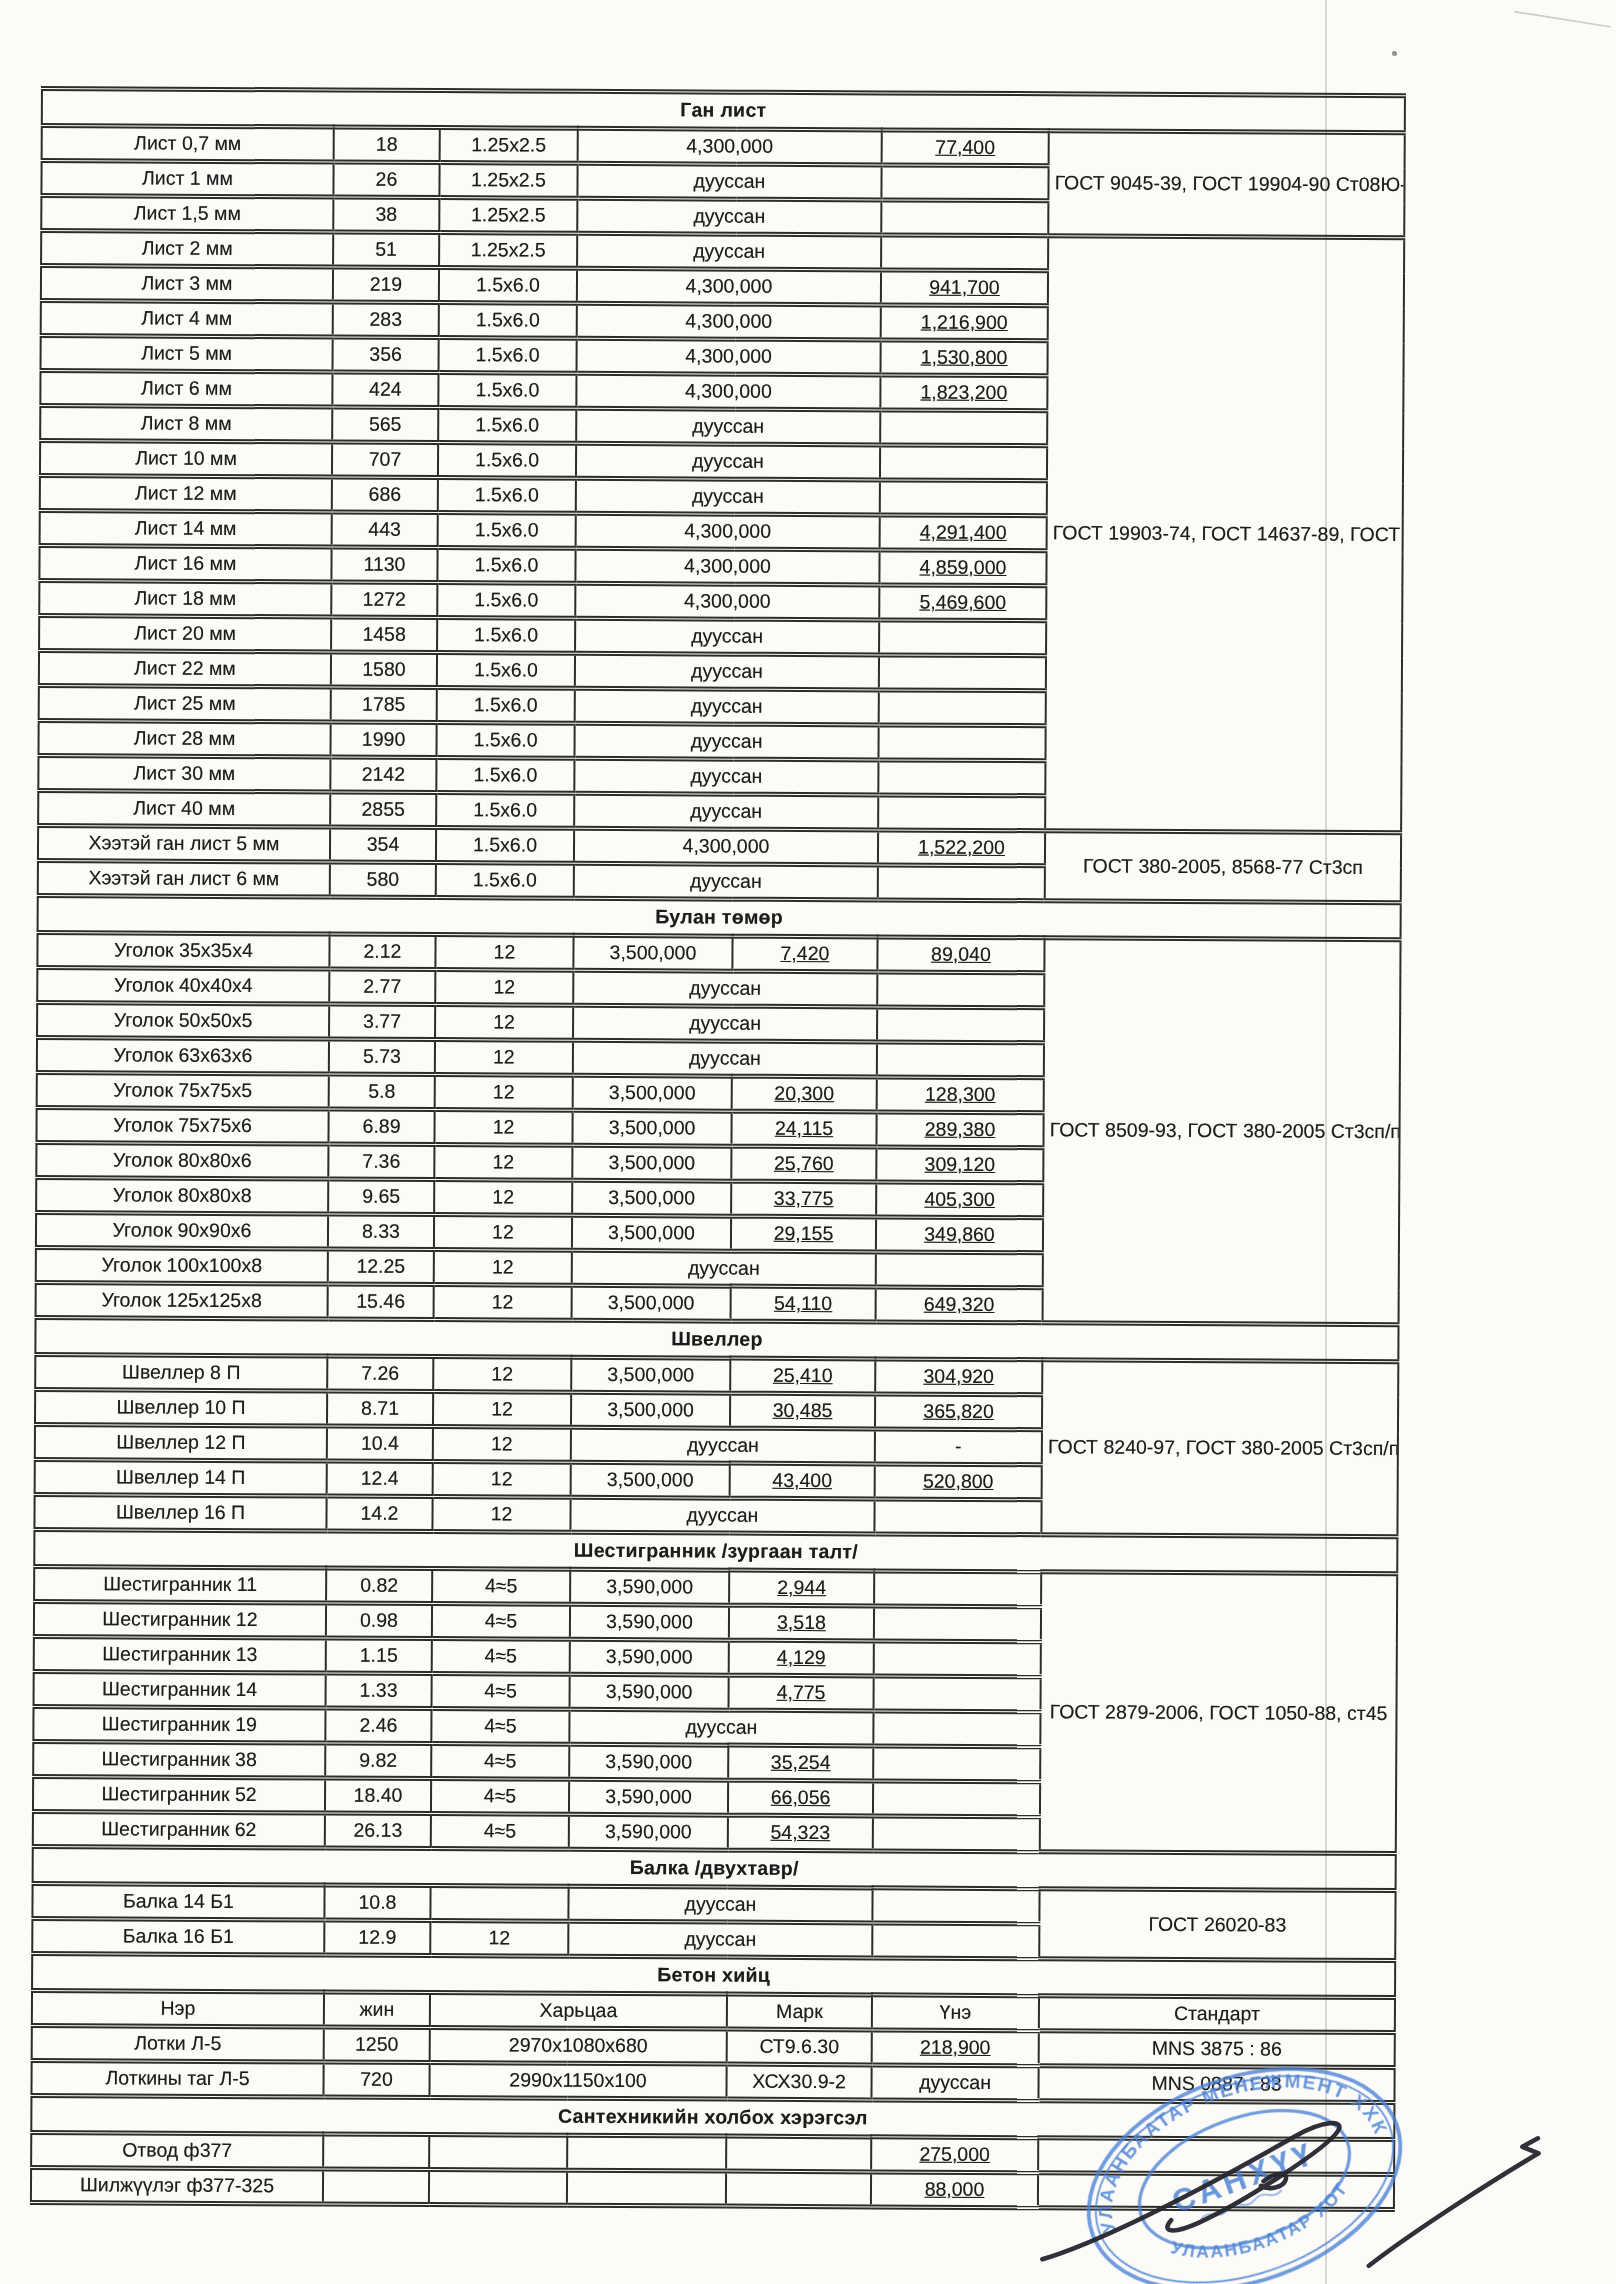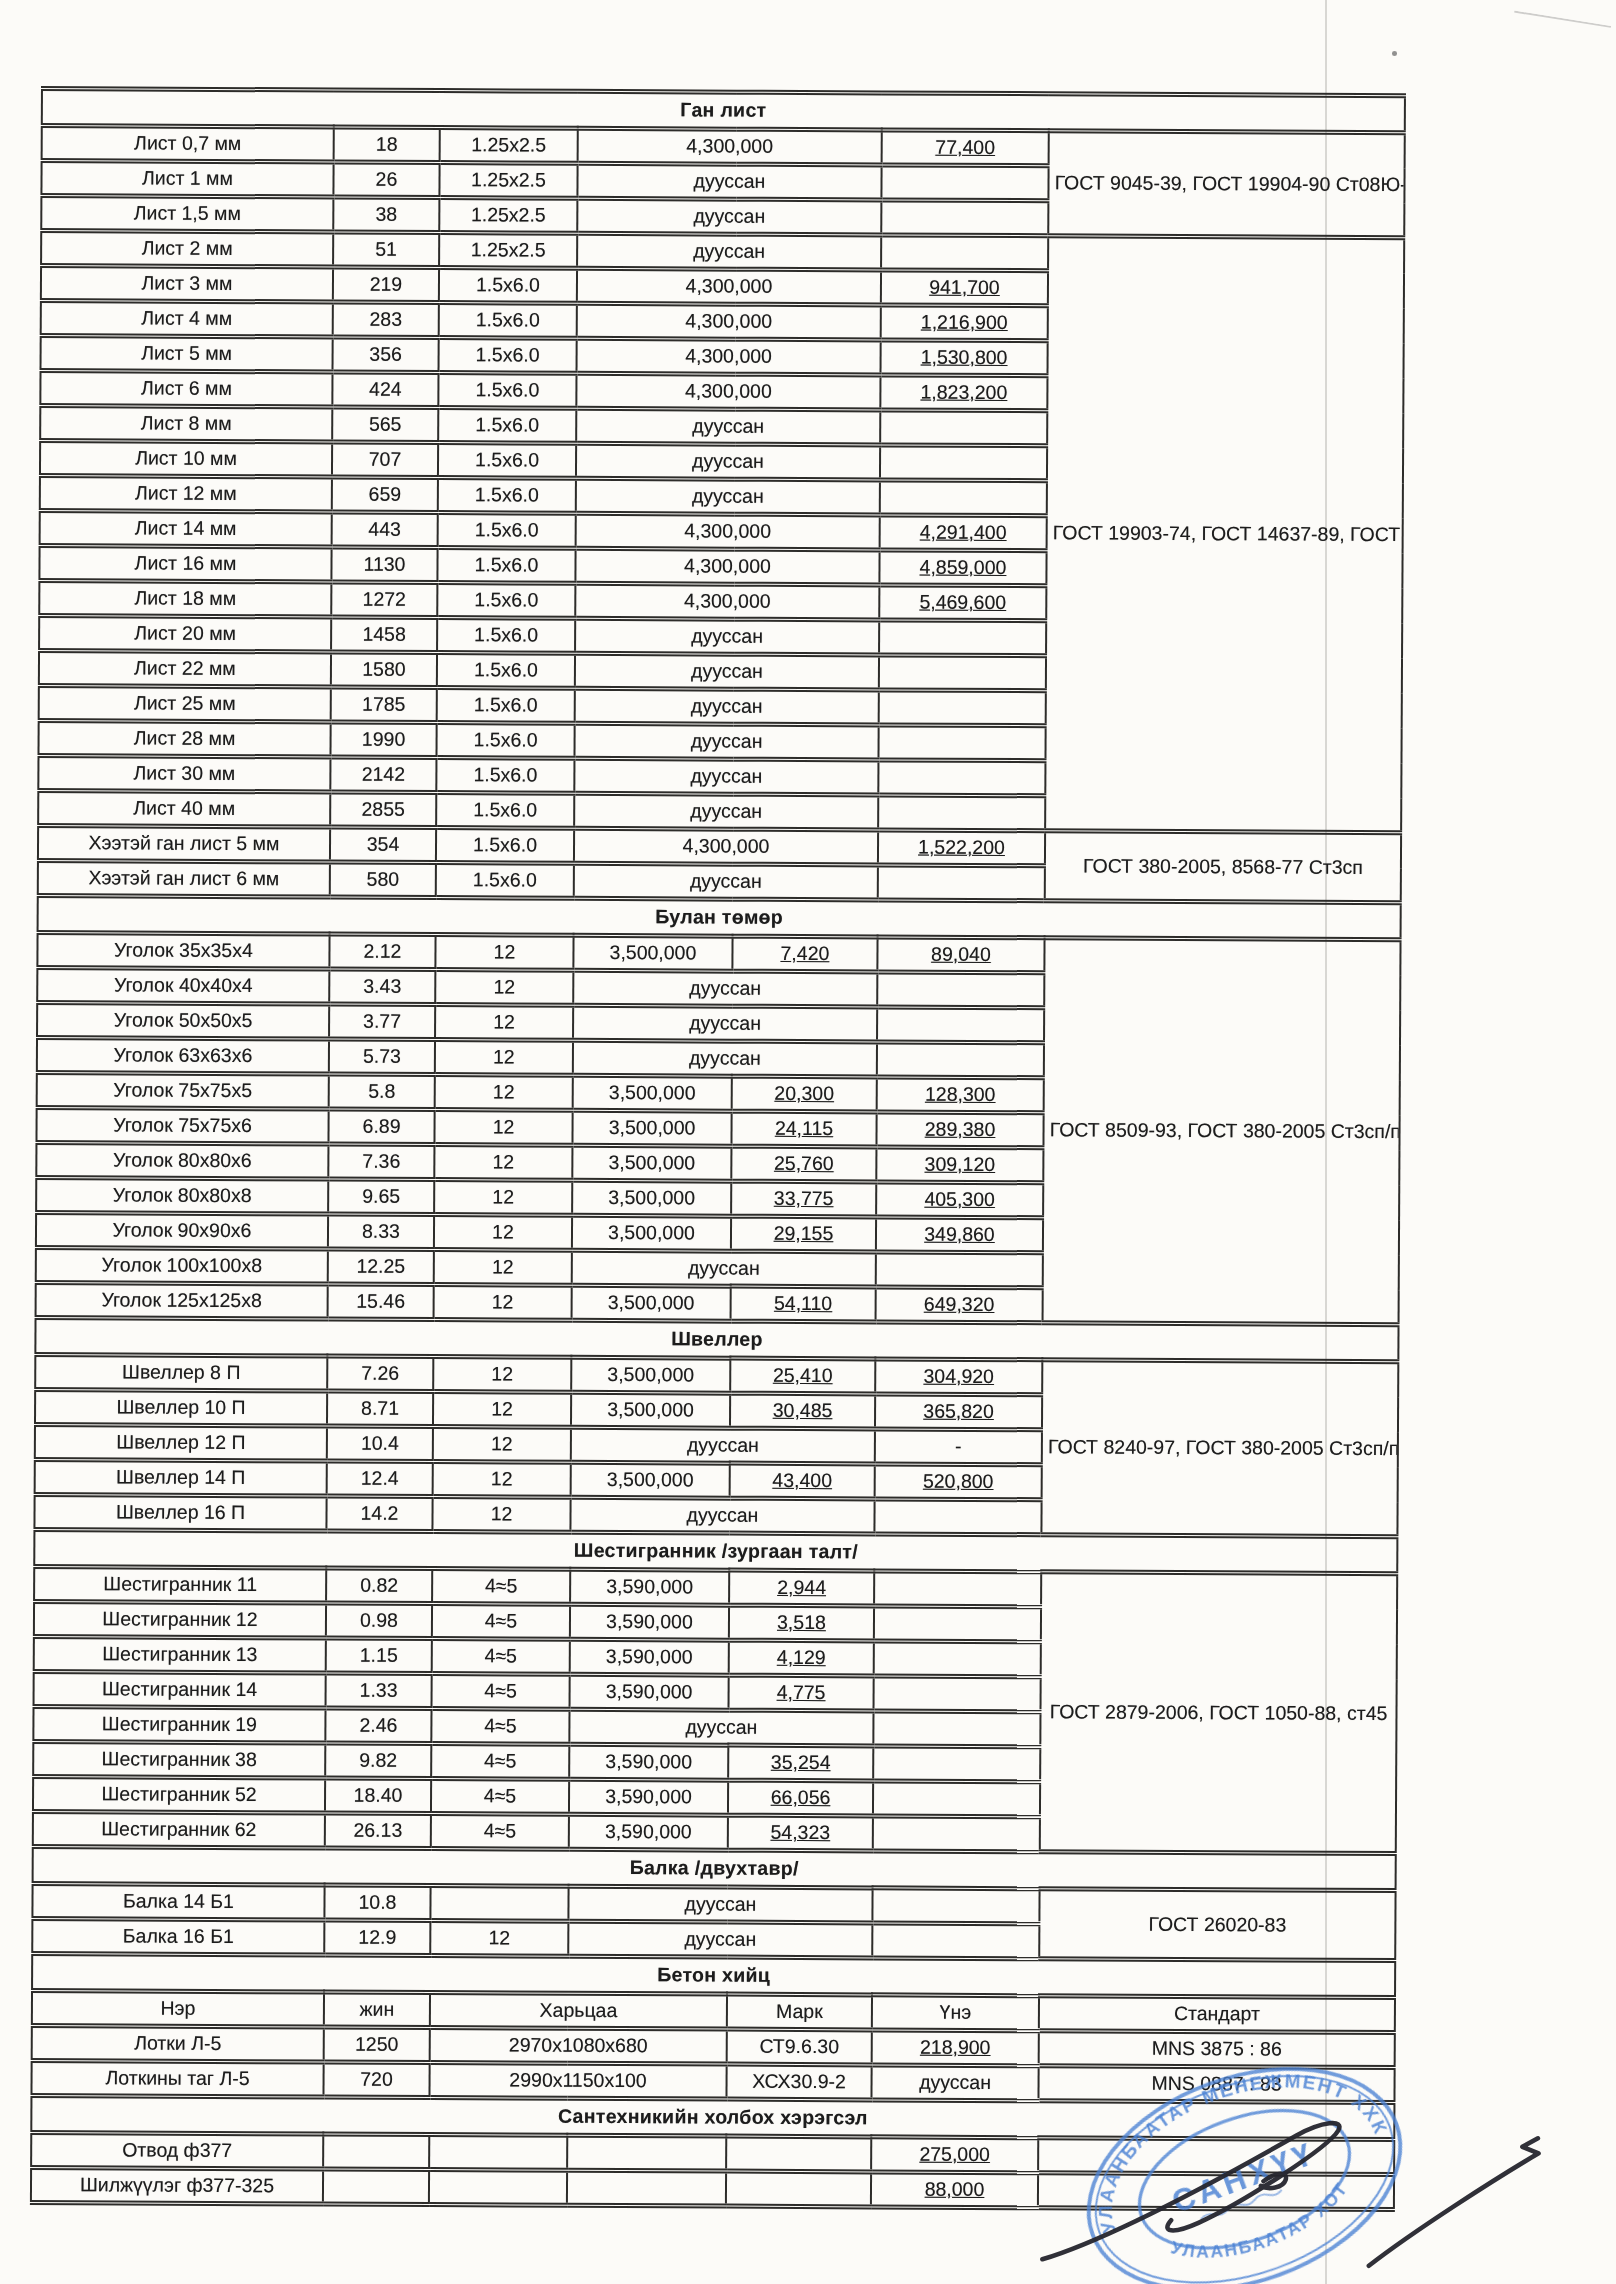--- a/index.html
+++ b/index.html
@@ -148,21 +148,21 @@
         </tr>
         <tr class="data-row">
           <td class="al-l">Лист 10 мм</td>
           <td class="al-c">707</td>
           <td class="al-c">1.5x6.0</td>
           <td colspan="2" class="al-c">дууссан</td>
           <td class="al-c"></td>
         </tr>
         <tr class="data-row">
           <td class="al-l">Лист 12 мм</td>
-          <td class="al-c">659</td>
+          <td class="al-c">686</td>
           <td class="al-c">1.5x6.0</td>
           <td colspan="2" class="al-c">дууссан</td>
           <td class="al-c"></td>
         </tr>
         <tr class="data-row">
           <td class="al-l">Лист 14 мм</td>
           <td class="al-c">443</td>
           <td class="al-c">1.5x6.0</td>
           <td colspan="2" class="al-c">4,300,000</td>
           <td class="al-r">4,291,400</td>
@@ -248,21 +248,21 @@
           <td class="al-c">12</td>
           <td class="al-c">3,500,000</td>
           <td class="al-r">7,420</td>
           <td class="al-r">89,040</td>
           <td rowspan="11" class="al-c gost">ГОСТ 8509-93,
 ГОСТ 380-2005
 Ст3сп/пс</td>
         </tr>
         <tr class="data-row">
           <td class="al-l">Уголок 40х40х4</td>
-          <td class="al-c">3.43</td>
+          <td class="al-c">2.77</td>
           <td class="al-c">12</td>
           <td colspan="2" class="al-c">дууссан</td>
           <td class="al-c"></td>
         </tr>
         <tr class="data-row">
           <td class="al-l">Уголок 50х50х5</td>
           <td class="al-c">3.77</td>
           <td class="al-c">12</td>
           <td colspan="2" class="al-c">дууссан</td>
           <td class="al-c"></td>

